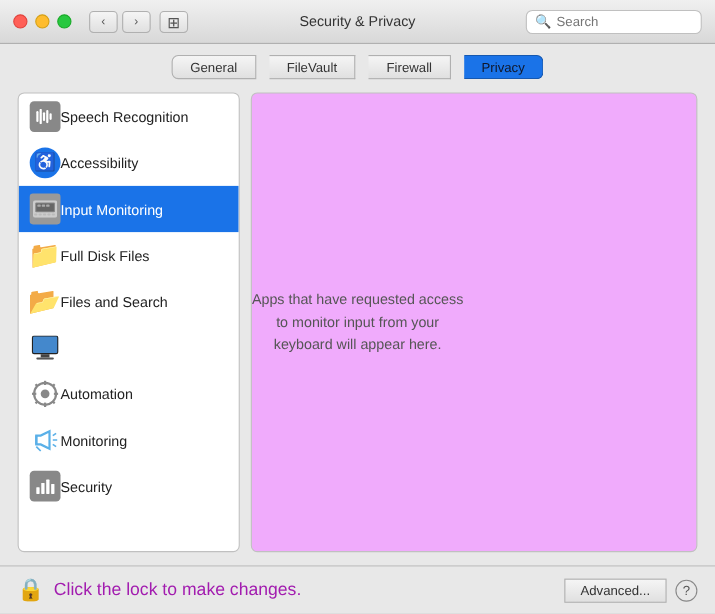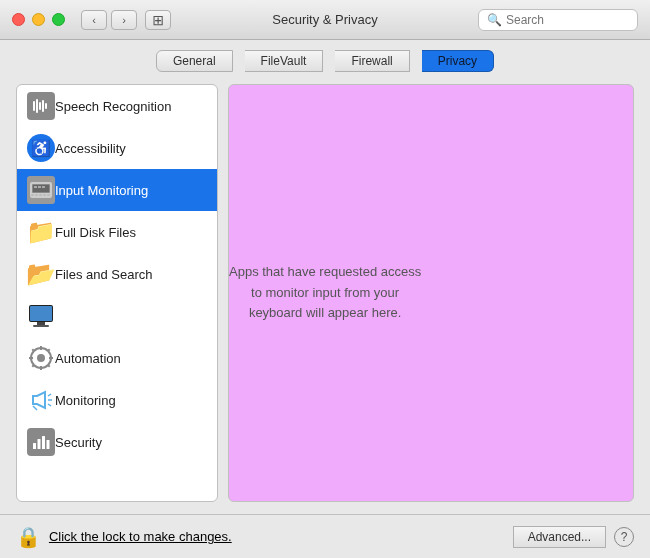--- a/index.html
+++ b/index.html
@@ -215,23 +215,22 @@
       display: flex;
       align-items: center;
       gap: 8px;
       cursor: pointer;
     }
     .lock-icon-wrap {
       font-size: 20px;
       color: #888;
     }
     .lock-text {
-      font-size: 13px;
-      color: #000000;
-      text-decoration: underline;
+      font-size: 16px;
+      color: #a21caf;
     }
     .advanced-btn {
       margin-left: auto;
       padding: 3px 14px;
       background: linear-gradient(to bottom, #f5f5f5, #e0e0e0);
       border: 1px solid #b0b0b0;
       border-radius: 0;
       font-size: 12px;
       color: #333;
       cursor: pointer;

